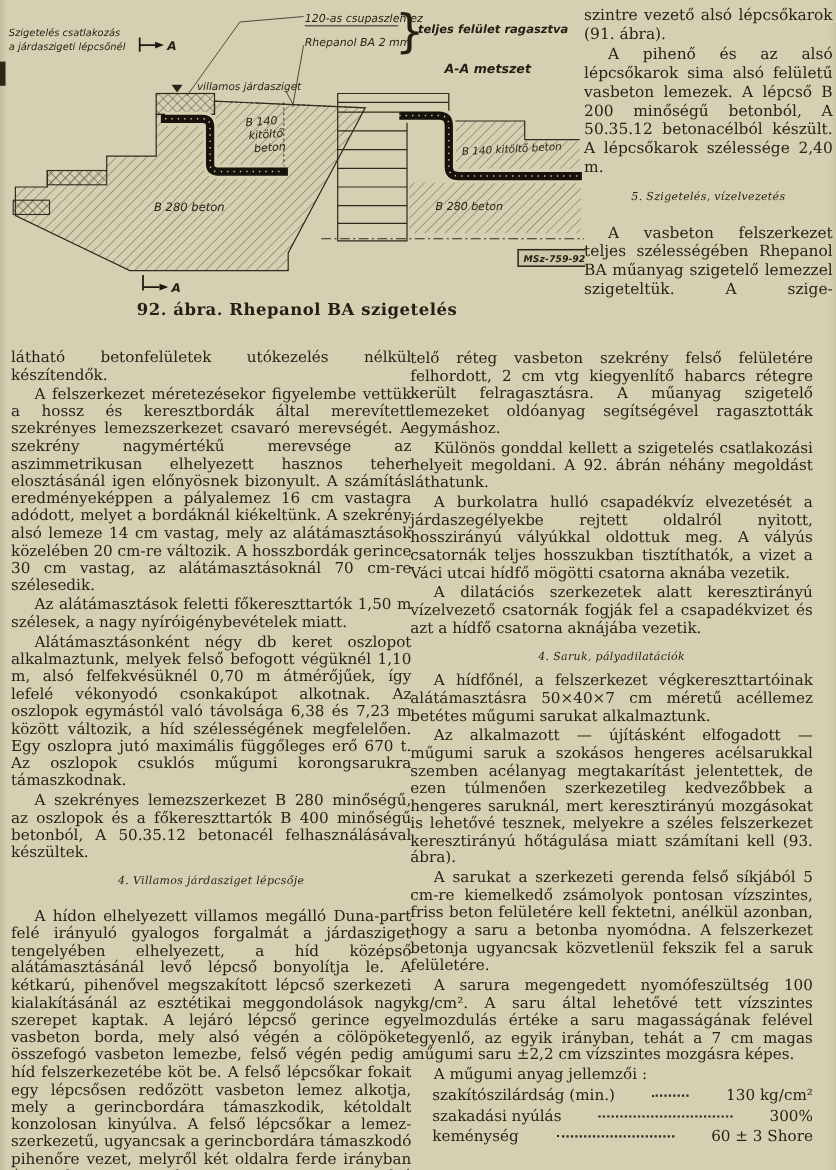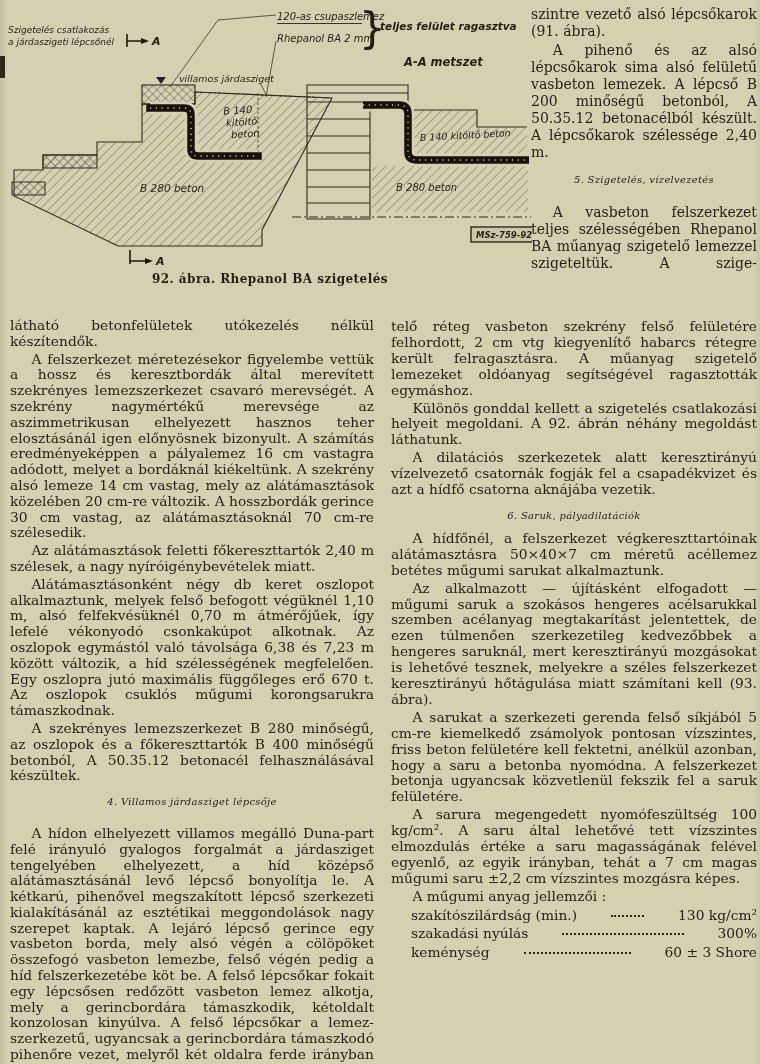--- a/index.html
+++ b/index.html
@@ -2,28 +2,28 @@
 <html><head>
 <meta charset="utf-8">
 <style>
   html,body{margin:0;padding:0;}
   body{width:760px;height:1064px;overflow:hidden;background:#d6d0b3;}
   .page{position:relative;width:760px;height:1064px;
         background:linear-gradient(90deg,#c4bd9f 0,#d6d0b3 7px,#d6d0b3 754px,#ccc6a8 760px);
         font-family:"DejaVu Serif",serif;color:#262217;}
   .figure{position:absolute;left:0;top:0;width:532px;height:298px;}
   .caption{position:absolute;left:96px;top:272px;width:348px;text-align:center;
-           font-weight:bold;font-size:12px;letter-spacing:.45px;color:#241f14;}
+           font-weight:bold;font-size:15px;letter-spacing:.45px;color:#241f14;}
   .col{position:absolute;text-align:justify;}
   .col p{margin:0 0 2px 0;text-indent:1.55em;}
   .col p.noindent{text-indent:0;}
   .col p.flushend{text-align-last:justify;margin-top:16px;}
   .col-left{left:10px;top:318px;width:364px;font-size:13.8px;line-height:15.8px;}
   .col-rt{left:531px;top:6px;width:226px;font-size:14px;line-height:17px;}
-  .col-rw{left:391px;top:319px;width:366px;font-size:13.8px;line-height:15.9px;}
+  .col-rw{left:373px;top:319px;width:366px;font-size:13.8px;line-height:15.9px;}
   .sec{font-size:10px;font-style:italic;font-weight:normal;text-align:center;
        margin:10px 0 7px 0;text-indent:0;letter-spacing:.3px;}
   .props{}
   .props-title{text-indent:1.55em;margin:0 0 5px 0;}
   .prow{display:flex;align-items:baseline;padding-left:20px;margin-top:2px;font-size:13.8px;line-height:16.5px;gap:28px;}
   .pname{white-space:nowrap;}
   .pval{white-space:nowrap;}
   .leader{flex:1;border-bottom:2px dotted #2a261b;margin:0 6px;transform:translateY(-3px);min-width:12px;}
   
   .fl{font-family:"DejaVu Sans",sans-serif;font-style:italic;fill:#282316;}
@@ -128,32 +128,33 @@
   <div class="col col-rt">
     <p class="noindent">szintre vezető alsó lépcsőkarok (91. ábra).</p>
     <p>A pihenő és az alsó lépcsőkarok sima alsó felületű vasbeton lemezek. A lépcső B 200 minőségű betonból, A 50.35.12 betonacélból készült. A lépcsőkarok szélessége 2,40 m.</p>
     <h3 class="sec">5. Szigetelés, vízelvezetés</h3>
     <p class="flushend">A vasbeton felszerkezet teljes szélességében Rhepanol BA műanyag szigetelő lemezzel szigeteltük. A szige-</p>
   </div>
 
   <div class="col col-left">
     <p class="noindent">látható betonfelületek utókezelés nélkül készítendők.</p>
     <p>A felszerkezet méretezésekor figyelembe vettük a hossz és keresztbordák által merevített szekrényes lemezszerkezet csavaró merevségét. A szekrény nagymértékű merevsége az aszimmetrikusan elhelyezett hasznos teher elosztásánál igen előnyösnek bizonyult. A számítás eredményeképpen a pályalemez 16 cm vastagra adódott, melyet a bordáknál kiékeltünk. A szekrény alsó lemeze 14 cm vastag, mely az alátámasztások közelében 20 cm-re változik. A hosszbordák gerince 30 cm vastag, az alátámasztásoknál 70 cm-re szélesedik.</p>
-    <p>Az alátámasztások feletti főkereszttartók 2,40 m szélesek, a nagy nyíróigénybevételek miatt.</p>
+    <p>Az alátámasztások feletti főkereszttartók 1,50 m szélesek, a nagy nyíróigénybevételek miatt.</p>
     <p>Alátámasztásonként négy db keret oszlopot alkalmaztunk, melyek felső befogott végüknél 1,10 m, alsó felfekvésüknél 0,70 m átmérőjűek, így lefelé vékonyodó csonkakúpot alkotnak. Az oszlopok egymástól való távolsága 6,38 és 7,23 m között változik, a híd szélességének megfelelően. Egy oszlopra jutó maximális függőleges erő 670 t. Az oszlopok csuklós műgumi korongsarukra támaszkodnak.</p>
     <p>A szekrényes lemezszerkezet B 280 minőségű, az oszlopok és a főkereszttartók B 400 minőségű betonból, A 50.35.12 betonacél felhasználásával készültek.</p>
     <h3 class="sec">4. Villamos járdasziget lépcsője</h3>
     <p class="flushend">A hídon elhelyezett villamos megálló Duna-part felé irányuló gyalogos forgalmát a járdasziget tengelyében elhelyezett, a híd középső alátámasztásánál levő lépcső bonyolítja le. A kétkarú, pihenővel megszakított lépcső szerkezeti kialakításánál az esztétikai meggondolások nagy szerepet kaptak. A lejáró lépcső gerince egy vasbeton borda, mely alsó végén a cölöpöket összefogó vasbeton lemezbe, felső végén pedig a híd felszerkezetébe köt be. A felső lépcsőkar fokait egy lépcsősen redőzött vasbeton lemez alkotja, mely a gerincbordára támaszkodik, kétoldalt konzolosan kinyúlva. A felső lépcsőkar a lemez-szerkezetű, ugyancsak a gerincbordára támaszkodó pihenőre vezet, melyről két oldalra ferde irányban ágaznak el az alsó</p>
   </div>
 
   <div class="col col-rw">
     <p class="noindent">telő réteg vasbeton szekrény felső felületére felhordott, 2 cm vtg kiegyenlítő habarcs rétegre került felragasztásra. A műanyag szigetelő lemezeket oldóanyag segítségével ragasztották egymáshoz.</p>
     <p>Különös gonddal kellett a szigetelés csatlakozási helyeit megoldani. A 92. ábrán néhány megoldást láthatunk.</p>
+    <p>A burkolatra hulló csapadékvíz elvezetését a járdaszegélyekbe rejtett oldalról nyitott, hosszirányú vályúkkal oldottuk meg. A vályús csatornák teljes hosszukban tisztíthatók, a vizet a Váci utcai hídfő mögötti csatorna aknába vezetik.</p>
     <p>A dilatációs szerkezetek alatt keresztirányú vízelvezető csatornák fogják fel a csapadékvizet és azt a hídfő csatorna aknájába vezetik.</p>
-    <h3 class="sec">6. Saruk, pályadilatációk</h3>
+    <h3 class="sec">4. Saruk, pályadilatációk</h3>
     <p>A hídfőnél, a felszerkezet végkereszttartóinak alátámasztásra 50×40×7 cm méretű acéllemez betétes műgumi sarukat alkalmaztunk.</p>
     <p>Az alkalmazott — újításként elfogadott — műgumi saruk a szokásos hengeres acélsarukkal szemben acélanyag megtakarítást jelentettek, de ezen túlmenően szerkezetileg kedvezőbbek a hengeres saruknál, mert keresztirányú mozgásokat is lehetővé tesznek, melyekre a széles felszerkezet keresztirányú hőtágulása miatt számítani kell (93. ábra).</p>
     <p>A sarukat a szerkezeti gerenda felső síkjából 5 cm-re kiemelkedő zsámolyok pontosan vízszintes, friss beton felületére kell fektetni, anélkül azonban, hogy a saru a betonba nyomódna. A felszerkezet betonja ugyancsak közvetlenül fekszik fel a saruk felületére.</p>
     <p>A sarura megengedett nyomófeszültség 100 kg/cm². A saru által lehetővé tett vízszintes elmozdulás értéke a saru magasságának felével egyenlő, az egyik irányban, tehát a 7 cm magas műgumi saru ±2,2 cm vízszintes mozgásra képes.</p>
     <div class="props">
       <p class="props-title">A műgumi anyag jellemzői :</p>
       <div class="prow">
         <span class="pname">szakítószilárdság (min.)</span>
         <span class="leader"></span>
         <span class="pval">130 kg/cm²</span>

